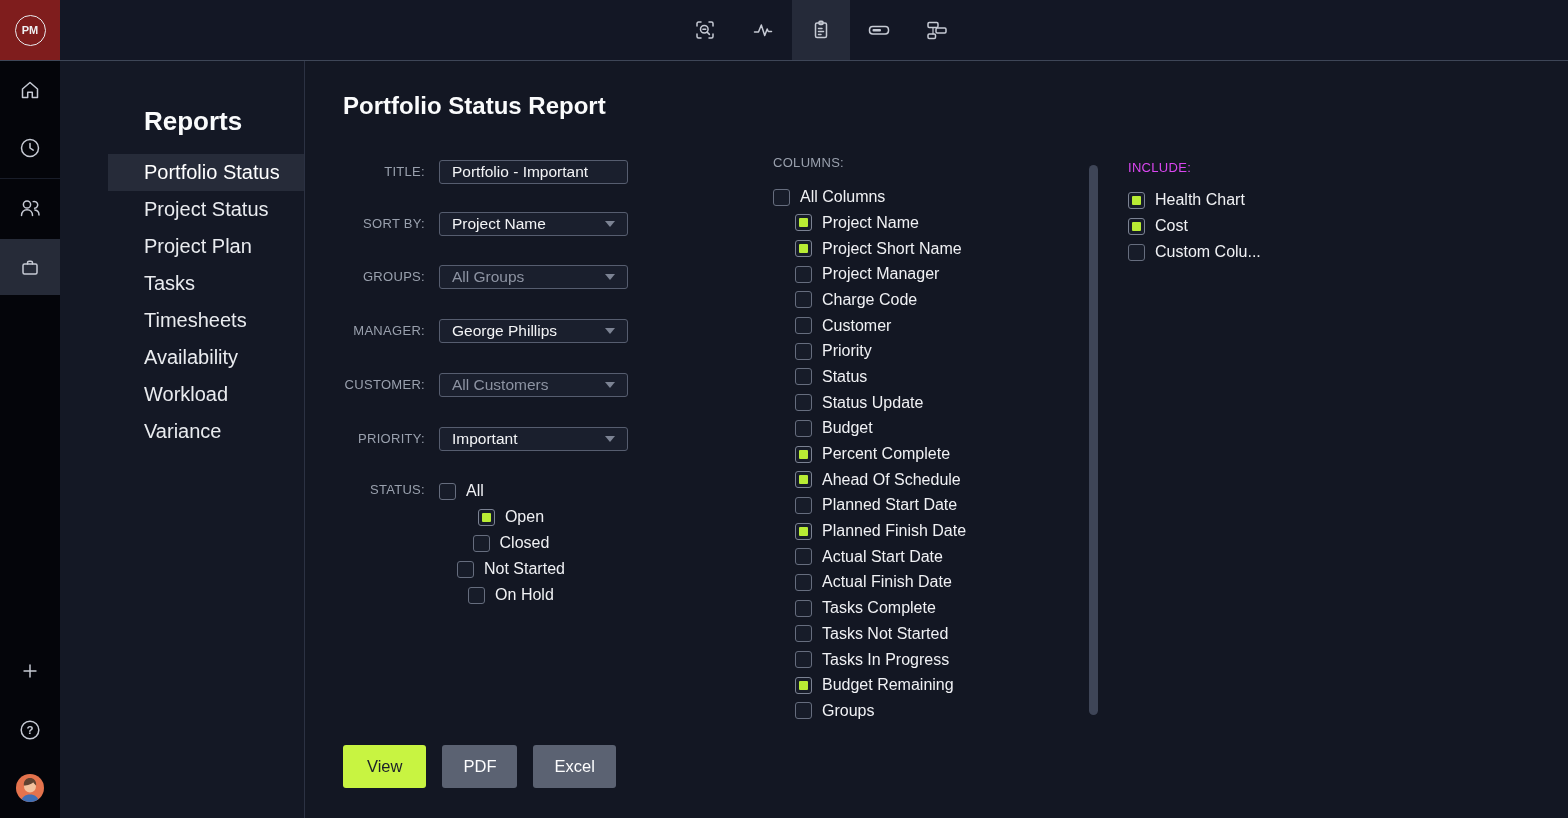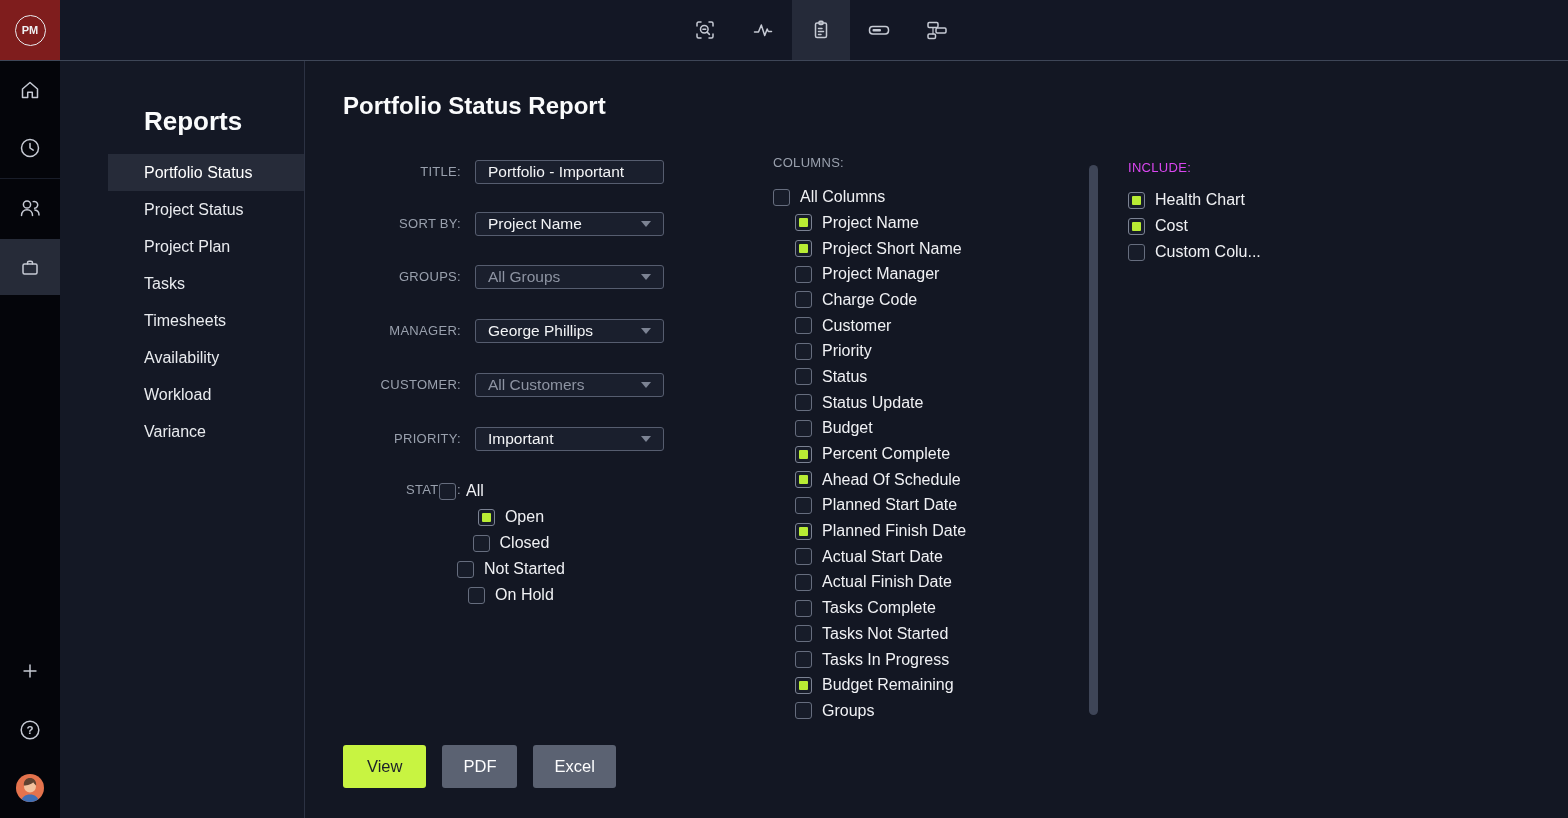--- a/index.html
+++ b/index.html
@@ -25,28 +25,28 @@
                display:flex; align-items:center; justify-content:center; cursor:pointer; }
   .rail-icon.active { background:#262b38; }
   .rail-divider { position:absolute; top:117px; left:0; width:60px; height:1px; background:#191d29; }
 
   
   .sidebar { position:absolute; left:60px; top:61px; width:245px; height:757px;
              background:#141825; border-right:1px solid #2c3243;padding-left:48px; }
   .sidebar-title { padding:45px 0 0 36px; font-size:26px; font-weight:bold; color:#fafbfc; }
   .sidebar-list { margin-top:17px; }
   .sidebar-item { height:37px; display:flex; align-items:center; padding-left:36px;
-                  font-size:16px; color:#e9ebef; cursor:pointer; }
+                  font-size:20px; color:#e9ebef; cursor:pointer; }
   .sidebar-item.selected { background:#262b39; color:#ffffff; }
 
   
   .main { position:absolute; left:306px; top:61px; width:1262px; height:757px; }
   .main-title { position:absolute; left:37px; top:31px; font-size:24px; font-weight:bold; color:#fafbfc; }
 
-  .f-label { width:119px; text-align:right; font-size:13px; color:#99a0ad; letter-spacing:.3px;margin-left:36px; }
+  .f-label { width:119px; text-align:right; font-size:13px; color:#99a0ad; letter-spacing:.3px; }
   .form-row { position:absolute; left:0; height:33px; display:flex; align-items:center; }
   .form-row .control { margin-left:14px; }
   .control { width:189px; height:24px; background:#1a1f2d; border:1px solid #565d6f; border-radius:3px;
              display:flex; align-items:center; padding:0 12px; font-size:15.5px; color:#f3f4f6; cursor:pointer; }
   .control.select { justify-content:space-between; }
   .control .val.muted { color:#8d93a2; }
   .caret { width:0; height:0; border-left:5.5px solid transparent; border-right:5.5px solid transparent;
            border-top:6.5px solid #7c8393; flex:none; }
 
   .cb-row { display:flex; align-items:center; gap:10px; font-size:16px; color:#f0f1f4;

